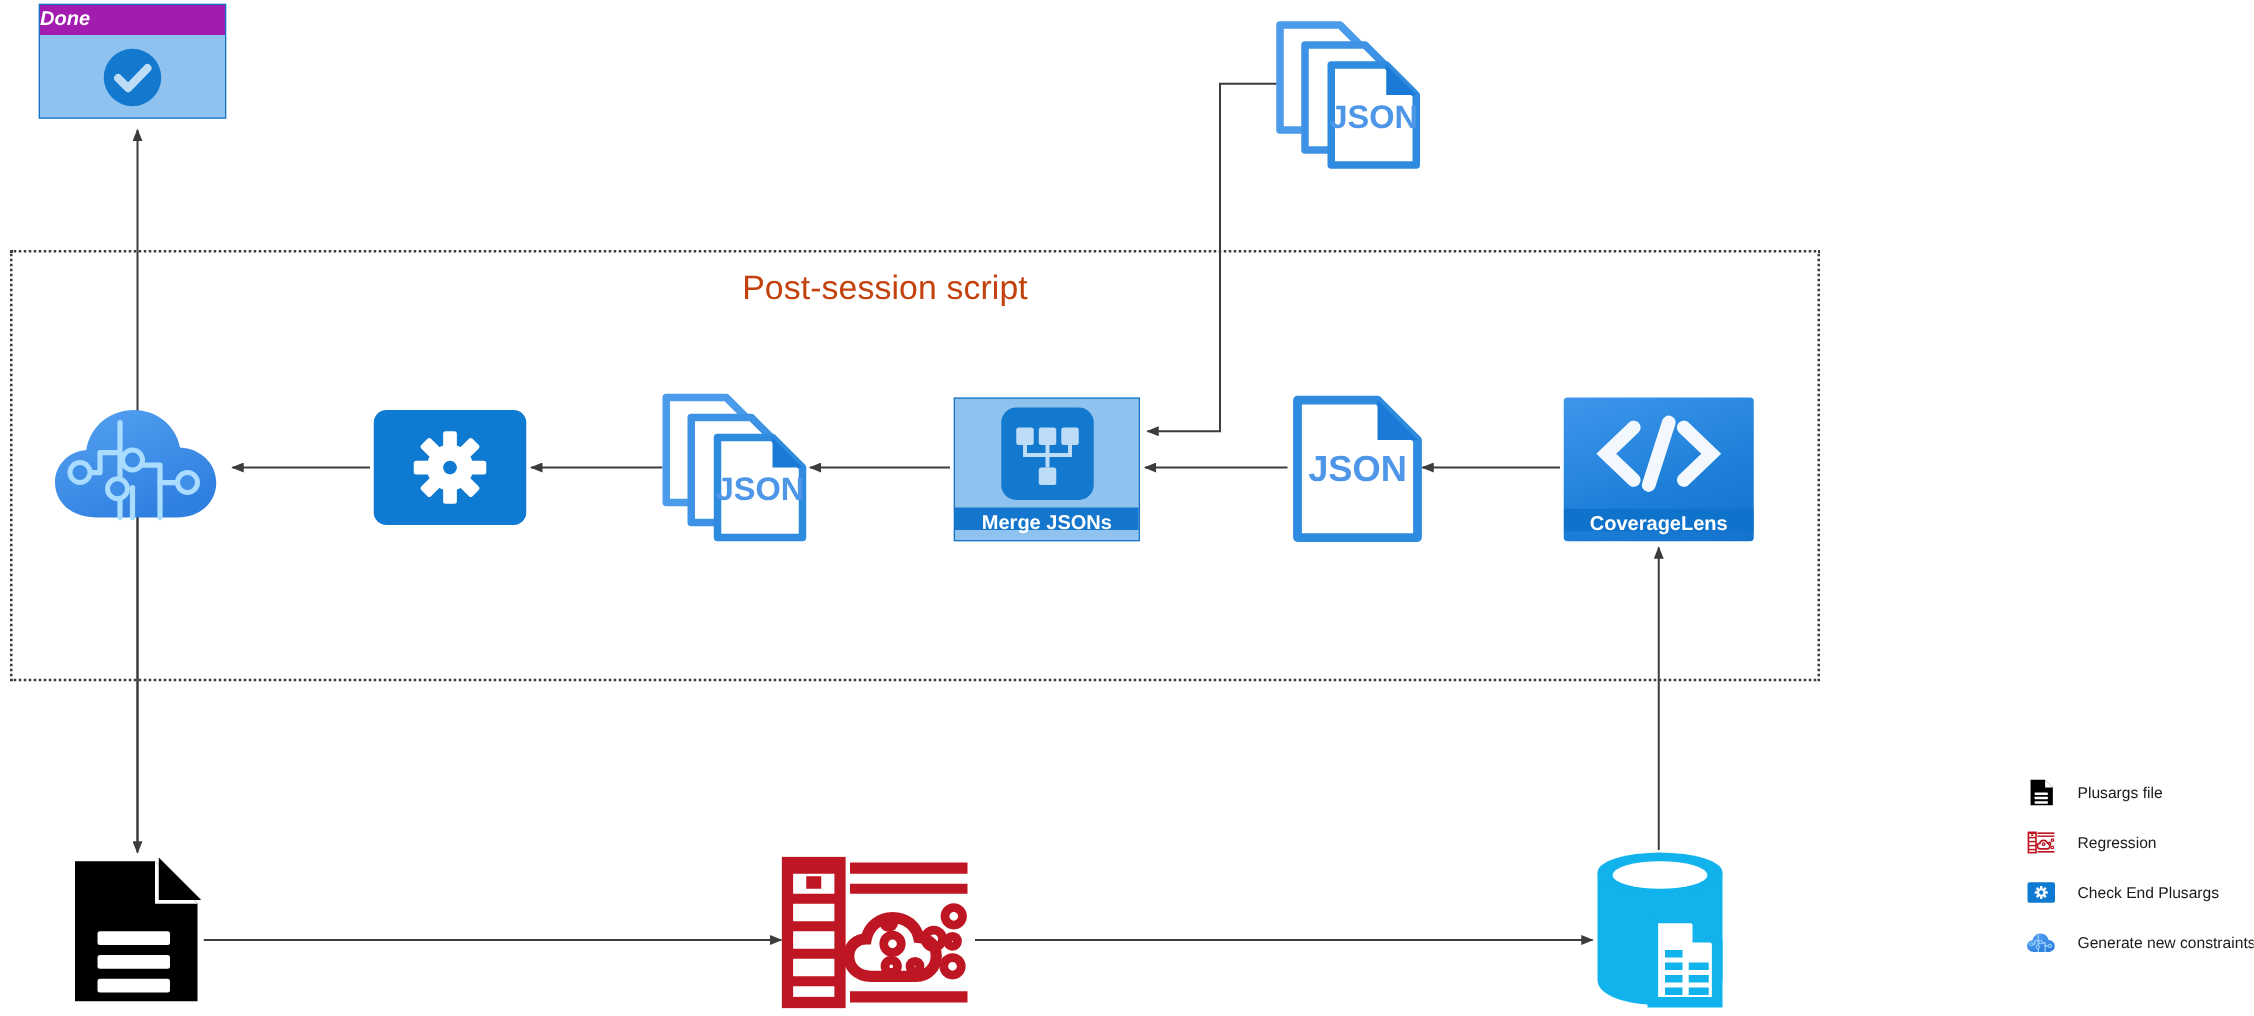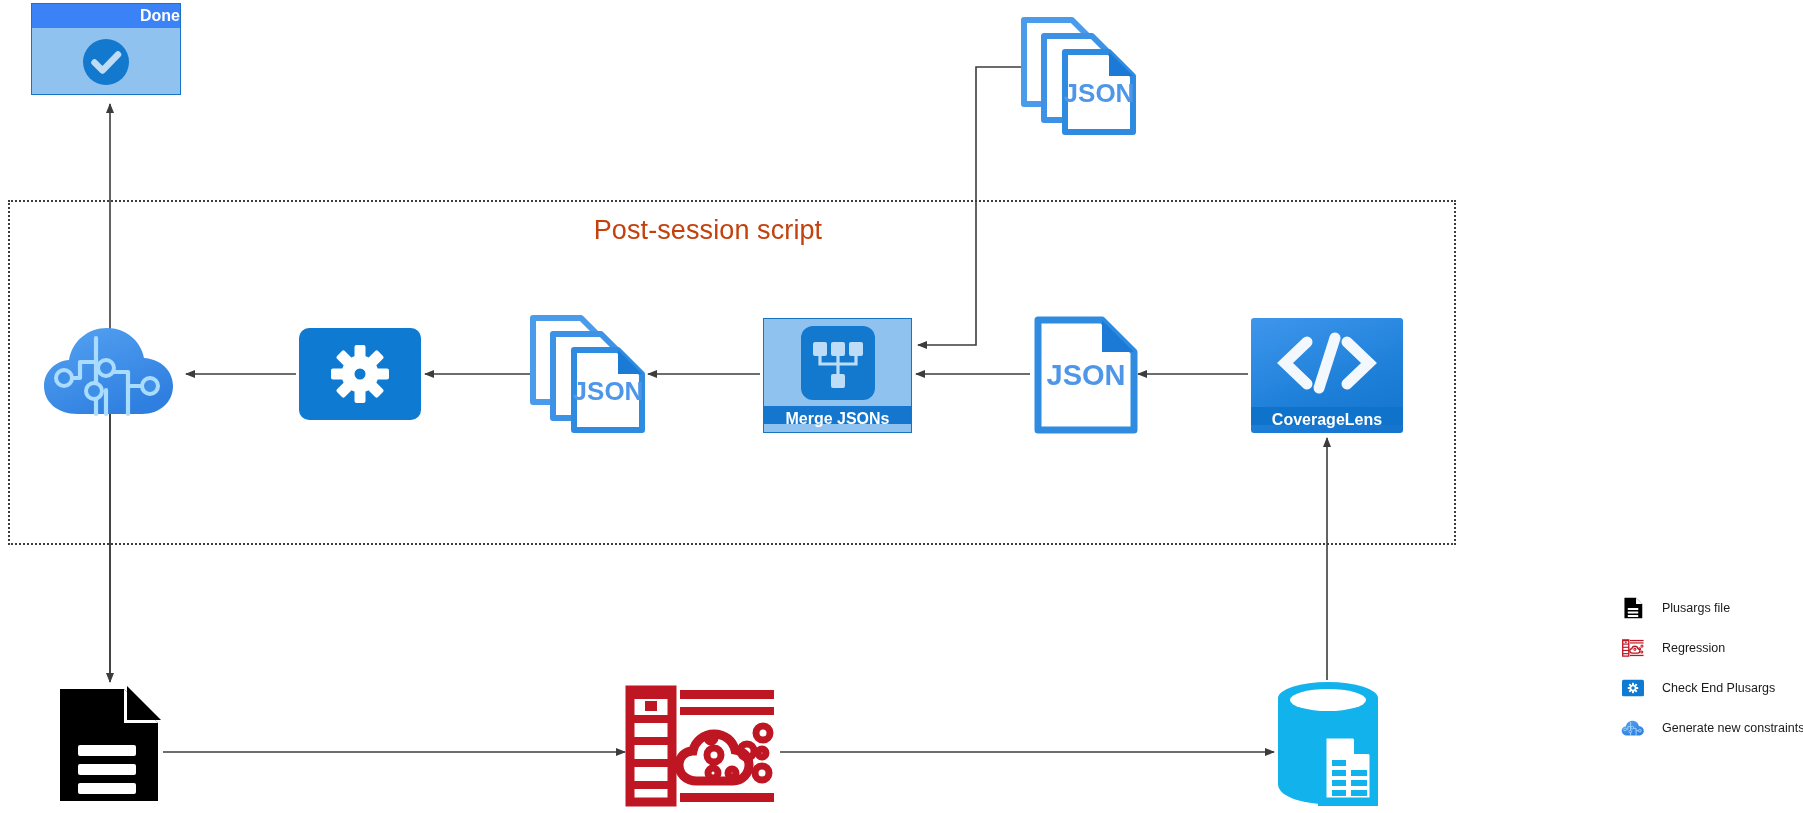--- a/index.html
+++ b/index.html
@@ -55,26 +55,27 @@
     left: 31px;
     top: 3px;
     width: 150px;
     height: 92px;
     background: #8fc2ef;
     border: 1px solid #1673c6;
     box-sizing: border-box;
   }
   .done-card .card-head {
     height: 24px;
-    background: #3b82f6;
+    background: #a21caf;
     color: #ffffff;
     font-size: 16px;
     font-weight: bold;
     line-height: 24px;
-    text-align: right;
+    text-align: left;
+    font-style: italic;
   }
   .done-card .card-body {
     height: 67px;
     display: flex;
     align-items: center;
     justify-content: center;
   }
 
   
   .label-card {
@@ -127,21 +128,21 @@
     background: #0f7ad2;
     border-radius: 10px;
     display: flex;
     align-items: center;
     justify-content: center;
   }
 
   
   .legend {
     left: 1620px;
-    top: 588px;
+    top: 614px;
     width: 180px;
   }
   .legend-row {
     display: flex;
     align-items: center;
     height: 40px;
   }
   .legend-ico {
     width: 26px;
     height: 26px;

